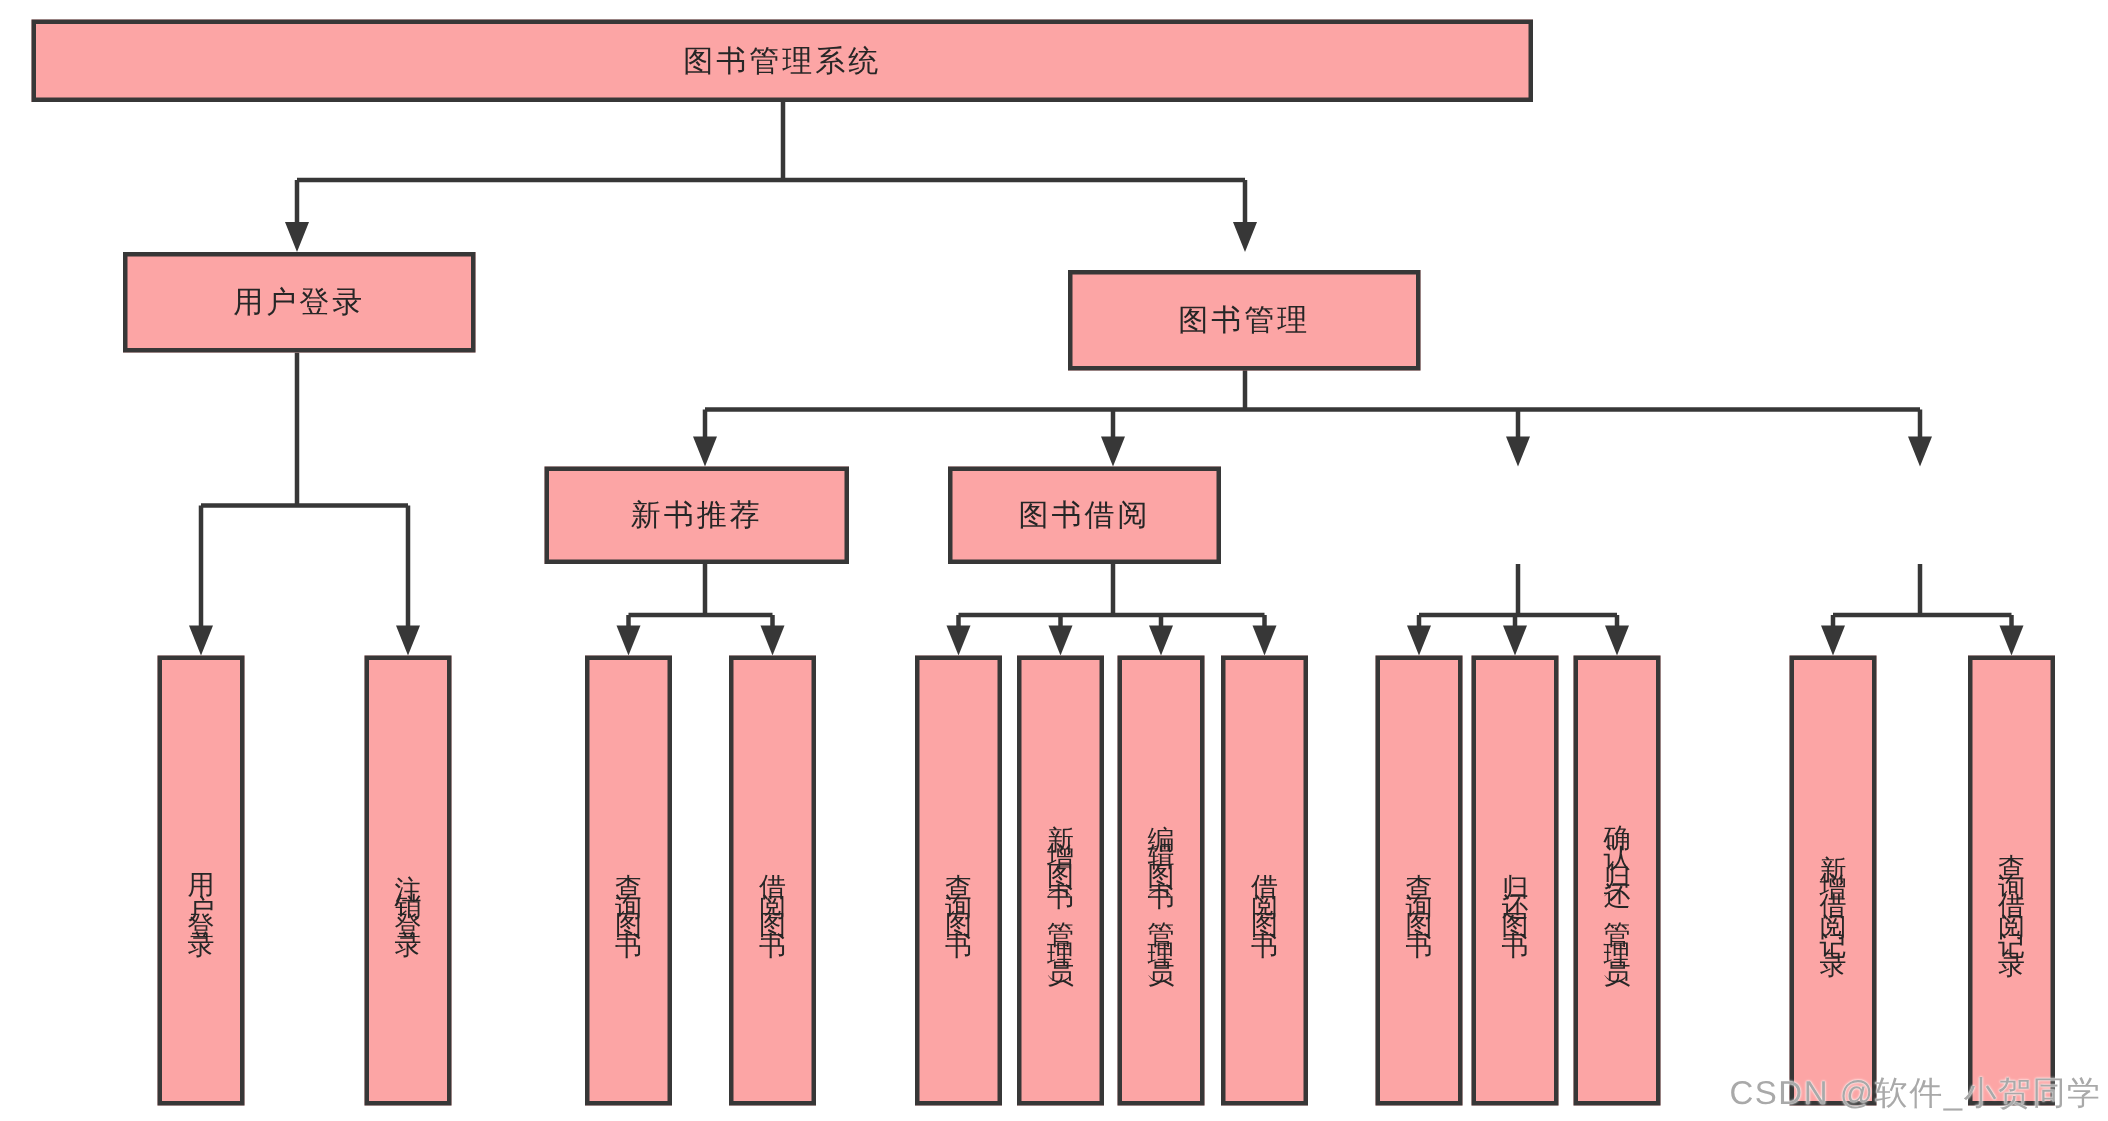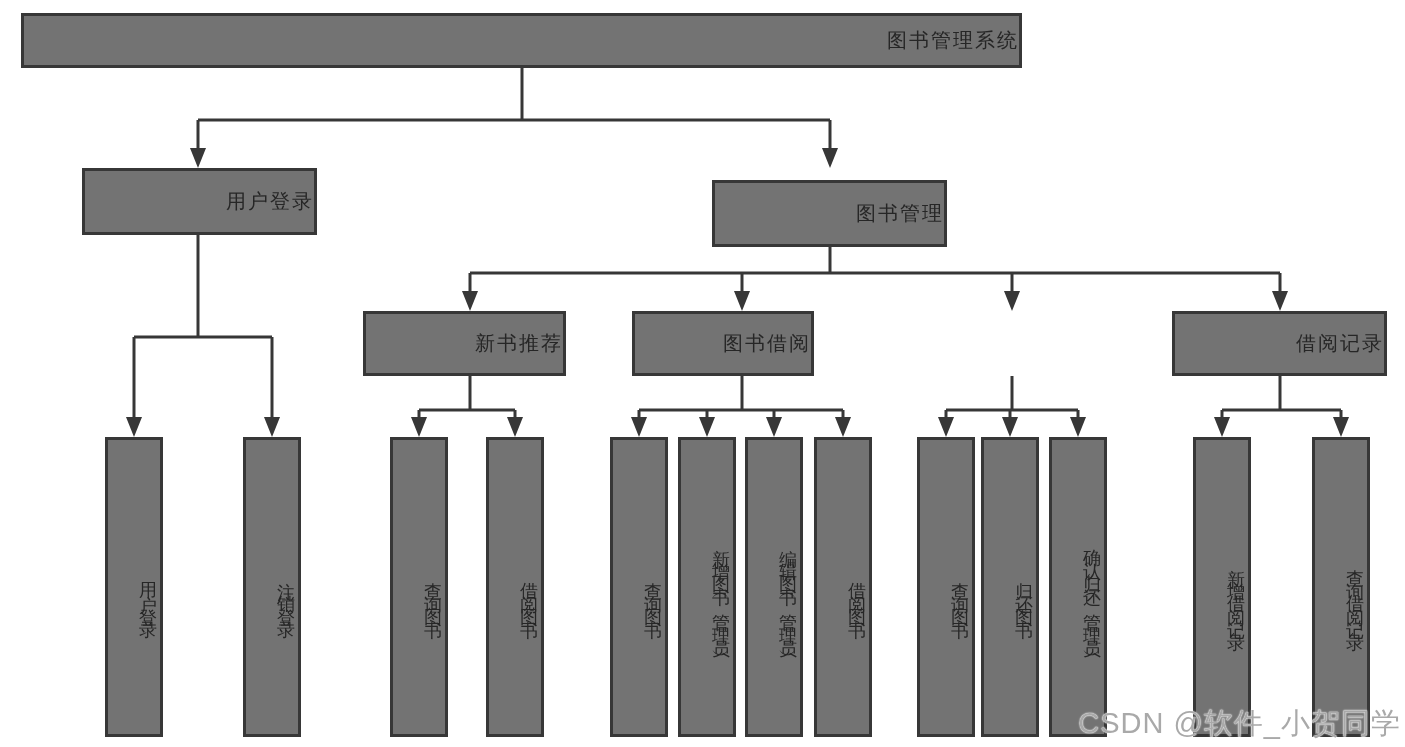--- a/index.html
+++ b/index.html
@@ -14,25 +14,25 @@
     background:#fff;
     overflow:hidden;
     font-family:"Liberation Sans", sans-serif;
   }
   #connectors{
     position:absolute;left:0;top:0;z-index:0;
   }
   .box{
     position:absolute;
     box-sizing:border-box;
-    background:#737373;
+    background:#fca5a5;
     border:3px solid var(--line);
     display:flex;
     align-items:center;
-    justify-content:flex-end;
+    justify-content:center;
     z-index:1;
   }
   .box.h span{
     font-size:20px;
     letter-spacing:2px;
     color:var(--text);
     white-space:nowrap;
   }
   .box.v span{
     display:block;
@@ -41,21 +41,21 @@
     font-size:18px;
     letter-spacing:13px;
     margin-bottom:-13px;
     color:var(--text);
   }
   .watermark{
     position:absolute;
     right:4px;
     bottom:3px;
     z-index:3;
-    font-size:29px;
+    font-size:22px;
     letter-spacing:1px;
     color:var(--watermark);
     text-shadow:0 0 2px #ffffff, 0 0 1px #ffffff;
     white-space:nowrap;
   }
 </style>
 </head>
 <body>
 
 <div class="stage">
@@ -125,23 +125,20 @@
   <div class="box h" style="left:712px;top:180px;width:235px;height:67px">
     <span>图书管理</span>
   </div>
 
   <div class="box h" style="left:363px;top:311px;width:203px;height:65px">
     <span>新书推荐</span>
   </div>
   <div class="box h" style="left:632px;top:311px;width:182px;height:65px">
     <span>图书借阅</span>
   </div>
-  <div class="box h" style="left:1172px;top:311px;width:215px;height:65px">
-    <span>借阅记录</span>
-  </div>
 
   <div class="box v" style="left:105px;top:437px;width:58px;height:300px">
     <span>用户登录</span>
   </div>
   <div class="box v" style="left:243px;top:437px;width:58px;height:300px">
     <span>注销登录</span>
   </div>
 
   <div class="box v" style="left:390px;top:437px;width:58px;height:300px">
     <span>查询图书</span>

